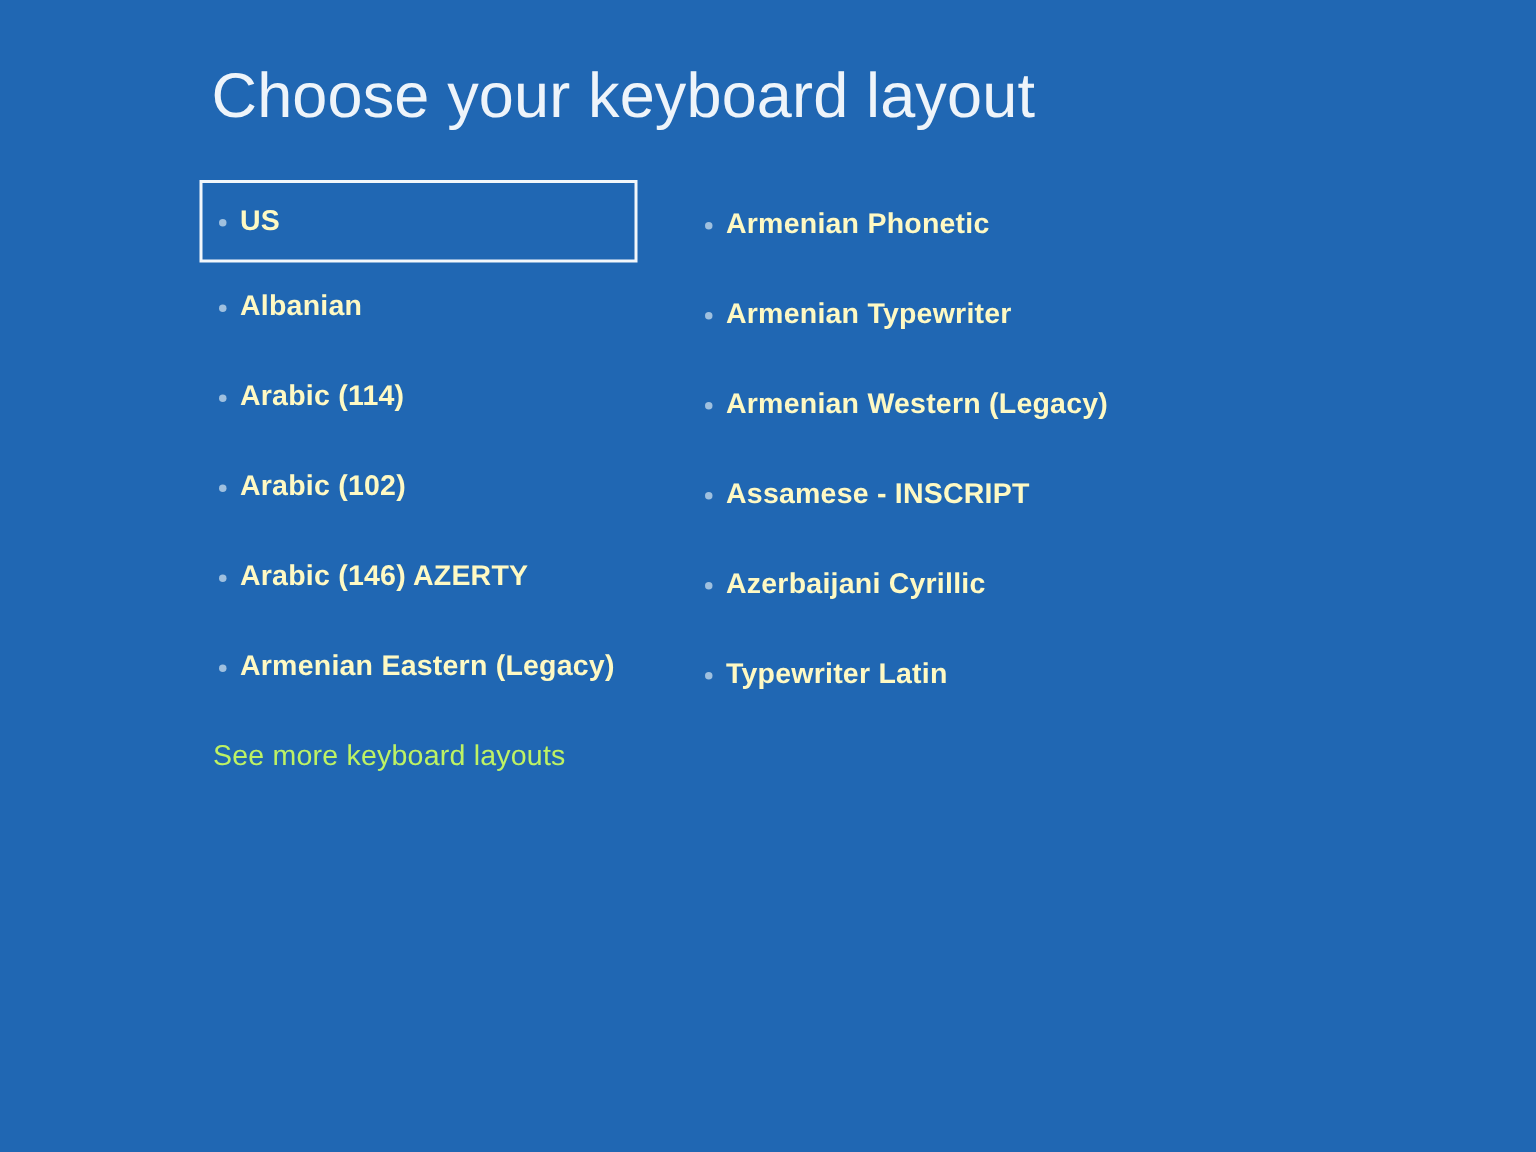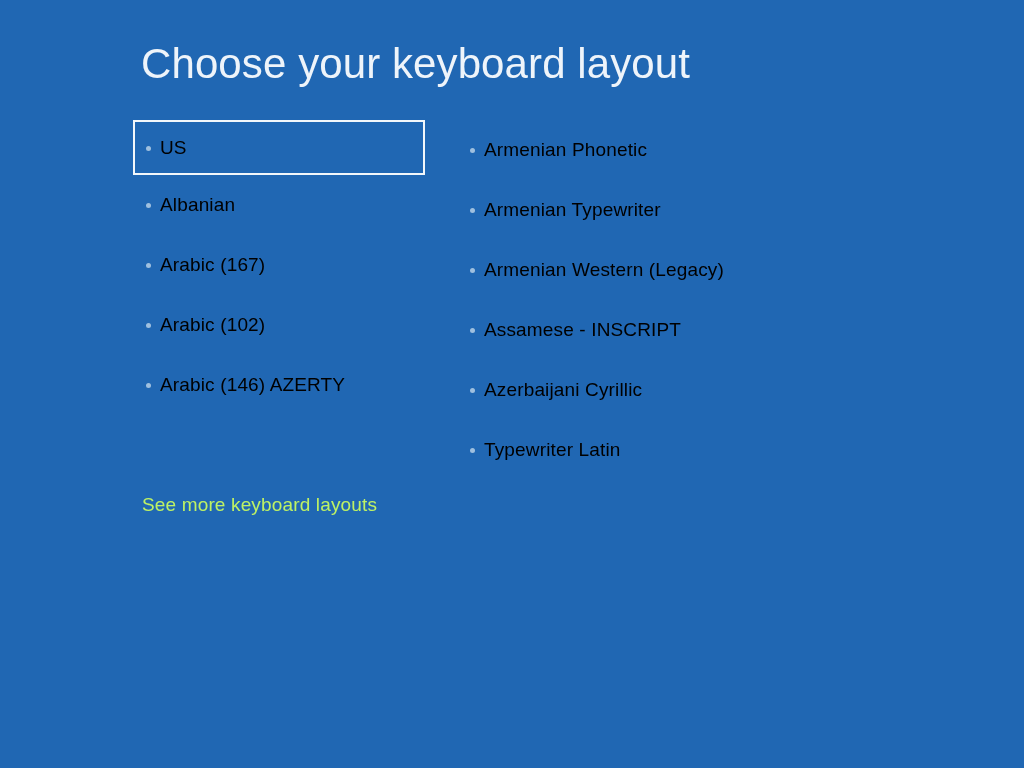--- a/index.html
+++ b/index.html
@@ -66,22 +66,22 @@
     height: 5px;
     border-radius: 50%;
     background: #9FC0DF;
     flex: 0 0 auto;
     margin-right: 9px;
     margin-top: 1px;
   }
 
   .item-label {
     font-size: 19px;
-    font-weight: 400;
-    color: #000000;
+    font-weight: 700;
+    color: #fef9c3;
     line-height: 24px;
     white-space: nowrap;
     letter-spacing: 0.15px;
   }
 
   
   #see-more-link {
     position: absolute;
     left: 142px;
     top: 493px;
@@ -105,29 +105,33 @@
       <div class="layout-item focused">
         <span class="bullet"></span>
         <span class="item-label">US</span>
       </div>
       <div class="layout-item">
         <span class="bullet"></span>
         <span class="item-label">Albanian</span>
       </div>
       <div class="layout-item">
         <span class="bullet"></span>
-        <span class="item-label">Arabic (167)</span>
+        <span class="item-label">Arabic (114)</span>
       </div>
       <div class="layout-item">
         <span class="bullet"></span>
         <span class="item-label">Arabic (102)</span>
       </div>
       <div class="layout-item">
         <span class="bullet"></span>
         <span class="item-label">Arabic (146) AZERTY</span>
+      </div>
+      <div class="layout-item">
+        <span class="bullet"></span>
+        <span class="item-label">Armenian Eastern (Legacy)</span>
       </div>
     </div>
 
   <div class="column" id="column-right">
       <div class="layout-item">
         <span class="bullet"></span>
         <span class="item-label">Armenian Phonetic</span>
       </div>
       <div class="layout-item">
         <span class="bullet"></span>

